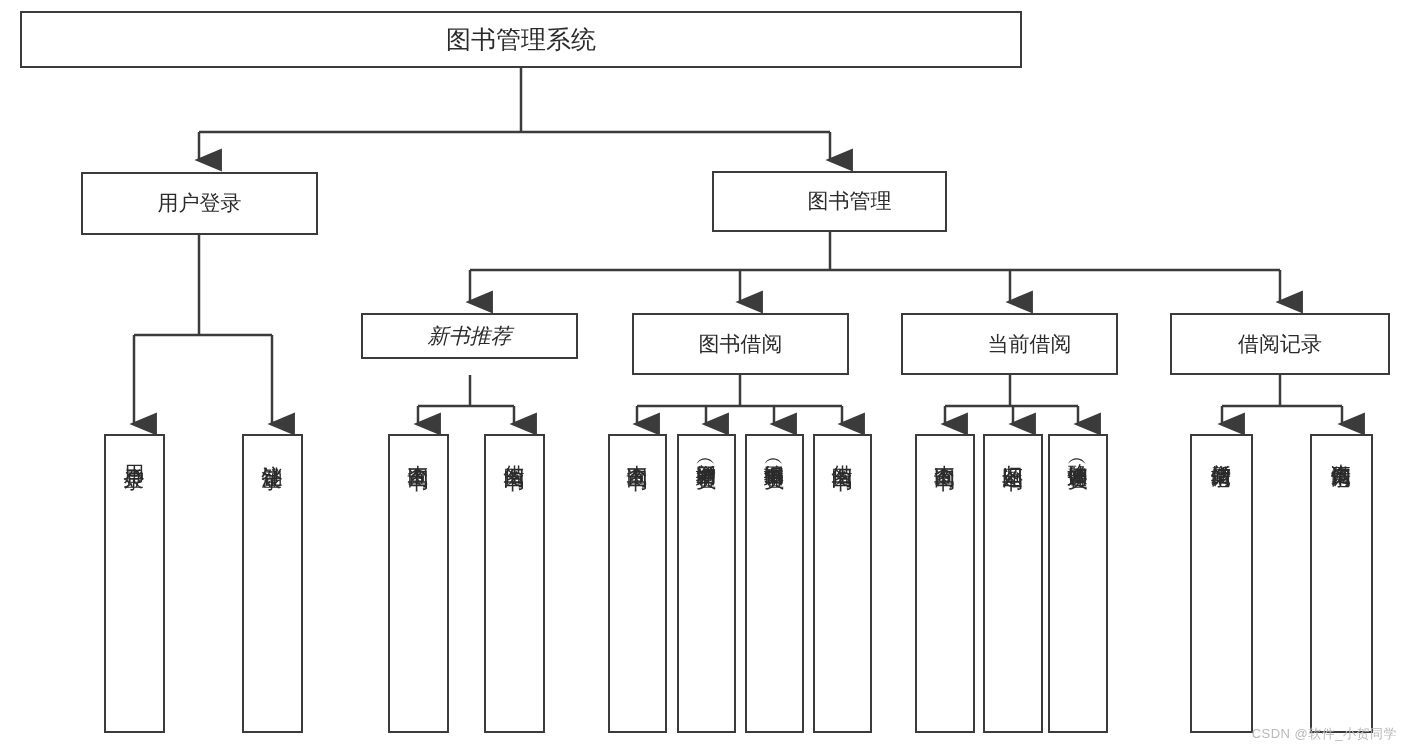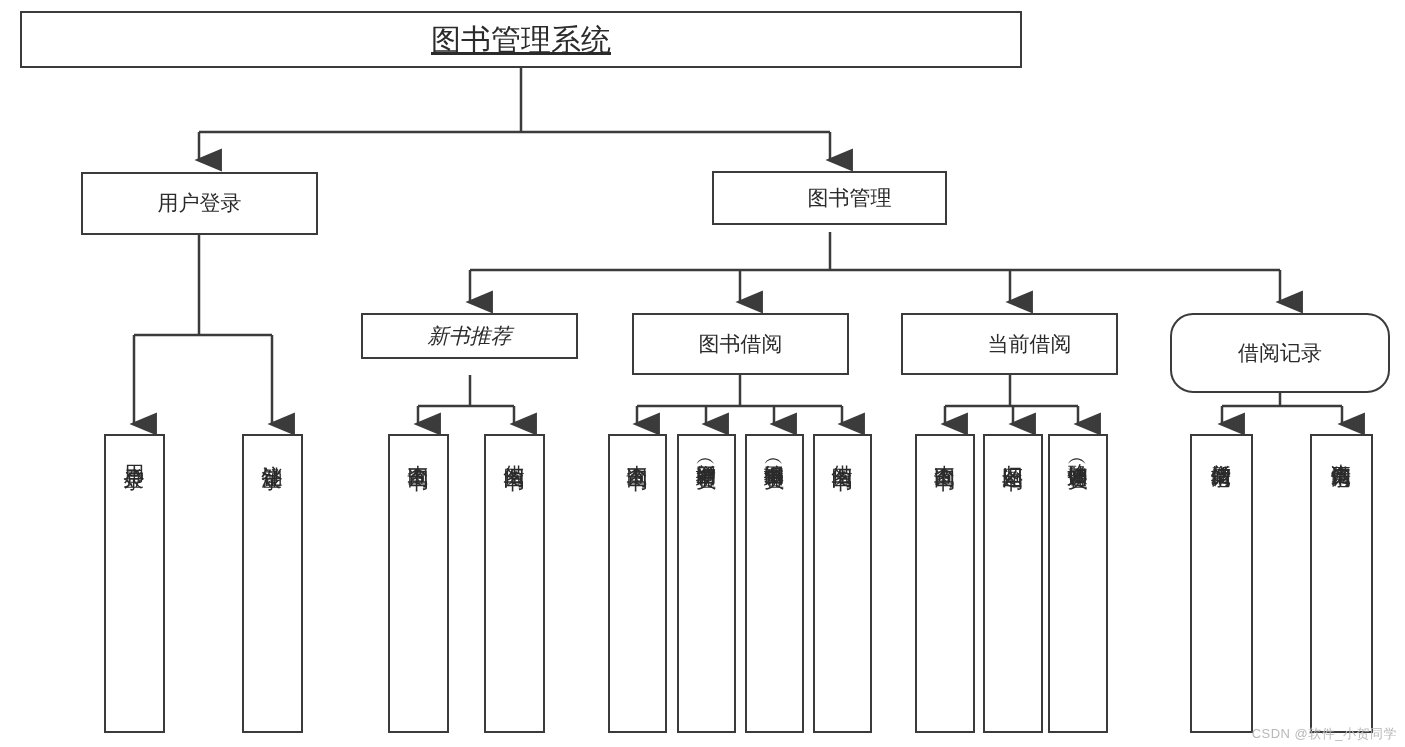--- a/index.html
+++ b/index.html
@@ -38,22 +38,21 @@
   .node-label {
     display: block;
     text-align: center;
     line-height: 1.18;
     white-space: nowrap;
   }
   .node.horiz .node-label {
     font-size: 21px;
   }
   .node.root .node-label {
-    font-size: 30px;
-    text-decoration: underline;
+    font-size: 25px;
   }
   .node.vert {
     align-items: flex-start;
     justify-content: center;
     padding-top: 12px;
   }
   .node.vert .node-label {
     writing-mode: vertical-rl;
     text-orientation: upright;
     font-size: 21px;
@@ -131,34 +130,34 @@
     </g>
   </svg>
 
   <div class="node root horiz" style="left:20px; top:11px; width:1002px; height:57px;">
     <span class="node-label">图书管理系统</span>
   </div>
 
   <div class="node horiz" style="left:81px; top:172px; width:237px; height:63px;">
     <span class="node-label">用户登录</span>
   </div>
-  <div class="node horiz" style="left:712px; top:171px; width:235px; height:54px;padding-left:40px;">
+  <div class="node horiz" style="left:712px; top:171px; width:235px; height:61px;padding-left:40px;">
     <span class="node-label">图书管理</span>
   </div>
 
   <div class="node horiz" style="left:361px; top:313px; width:217px; height:46px;font-style:italic;">
     <span class="node-label">新书推荐</span>
   </div>
   <div class="node horiz" style="left:632px; top:313px; width:217px; height:62px;">
     <span class="node-label">图书借阅</span>
   </div>
   <div class="node horiz" style="left:901px; top:313px; width:217px; height:62px;padding-left:40px;">
     <span class="node-label">当前借阅</span>
   </div>
-  <div class="node horiz" style="left:1170px; top:313px; width:220px; height:80px;border-radius:23px;">
+  <div class="node horiz" style="left:1170px; top:313px; width:220px; height:62px;">
     <span class="node-label">借阅记录</span>
   </div>
 
   <div class="node vert" style="left:104px; top:434px; width:61px; height:299px;">
     <span class="node-label">用户登录</span>
   </div>
   <div class="node vert" style="left:242px; top:434px; width:61px; height:299px;">
     <span class="node-label">注销登录</span>
   </div>
 

